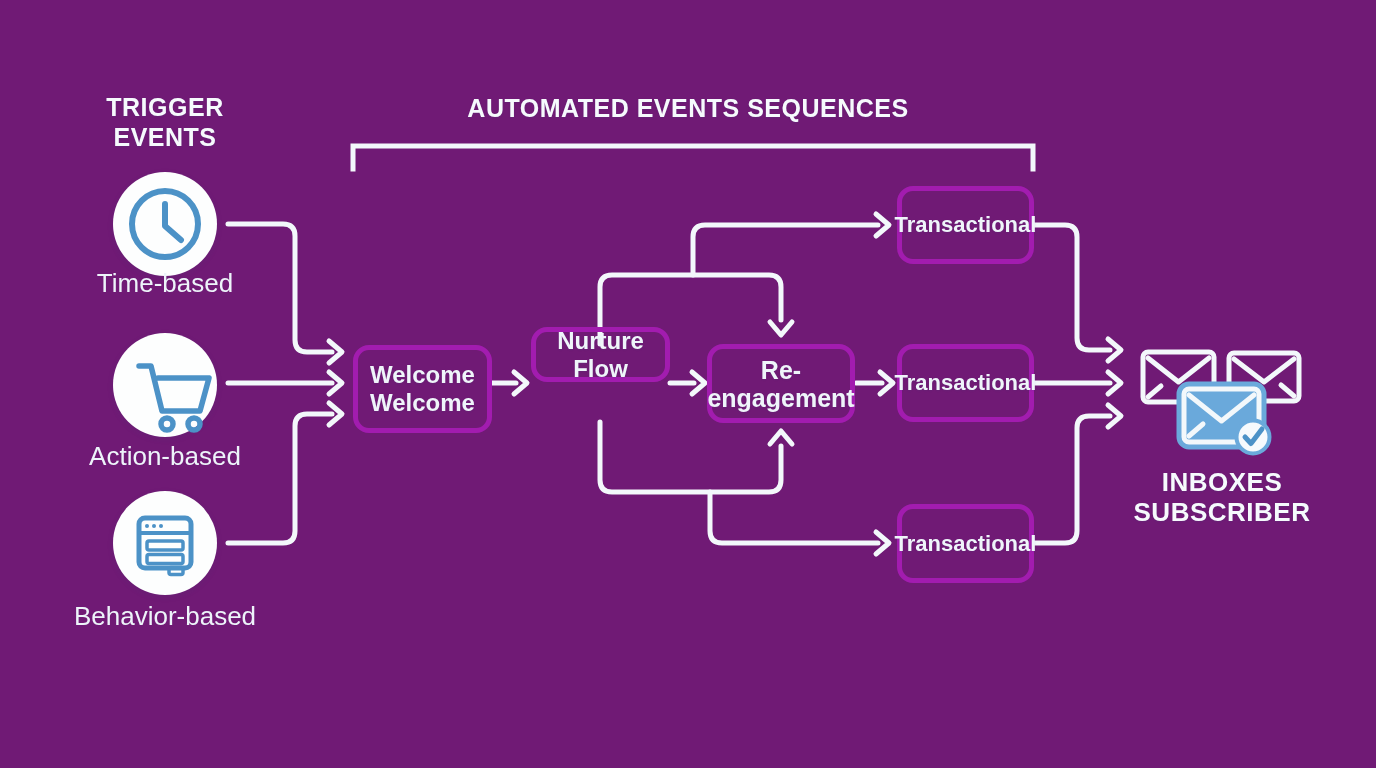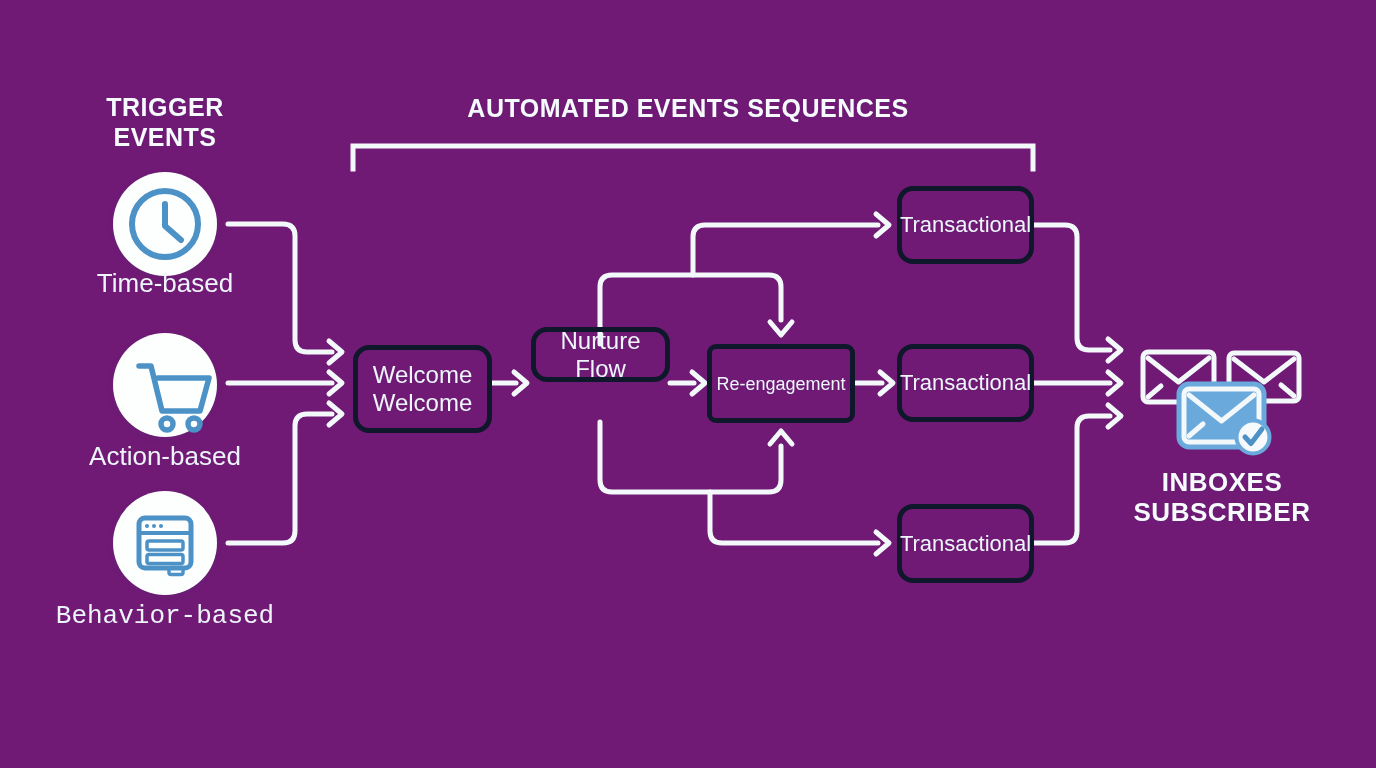--- a/index.html
+++ b/index.html
@@ -11,26 +11,26 @@
   }
   .abs{position:absolute;}
   .heading{
     font-weight:bold;font-size:25px;line-height:30px;letter-spacing:0.5px;
     text-align:center;color:#F6FAFD;text-shadow:0 1px 2px rgba(40,80,120,0.15);
   }
   .trigger-label{
     font-size:26px;line-height:30px;text-align:center;color:#EDF4FA;font-weight:400;
   }
   .flow-box{
-    box-sizing:border-box;border:5px solid #0f172a;border-radius:16px;
+    box-sizing:border-box;border:5px solid #a21caf;border-radius:16px;
     display:flex;align-items:center;justify-content:center;text-align:center;
-    font-size:24px;line-height:28px;color:#EFF5FA;font-weight:400;
+    font-size:24px;line-height:28px;color:#EFF5FA;font-weight:700;
     text-shadow:0 1px 2px rgba(40,80,120,0.12);
   }
-  .flow-box.small-text{font-size:18px;border-radius:9px;}
+  .flow-box.small-text{font-size:25px;}
   .trigger-circle{
     width:104px;height:104px;border-radius:50%;background:#FDFEFE;
     display:flex;align-items:center;justify-content:center;
     box-shadow:0 2px 6px rgba(40,80,120,0.10);
   }
   svg{display:block;}
   #overlay{position:absolute;left:0;top:0;pointer-events:none;}
 </style>
 </head>
 <body>
@@ -160,21 +160,21 @@
         <path d="M26 42 H78" stroke-width="4"></path>
         <circle cx="34" cy="35" r="2" fill="#4C92C7" stroke="none"></circle>
         <circle cx="41" cy="35" r="2" fill="#4C92C7" stroke="none"></circle>
         <circle cx="48" cy="35" r="2" fill="#4C92C7" stroke="none"></circle>
         <rect x="34" y="50" width="36" height="9" rx="2" stroke-width="3.5"></rect>
         <rect x="34" y="63.5" width="36" height="9" rx="2" stroke-width="3.5"></rect>
         <rect x="56" y="76.5" width="14" height="7" rx="2" stroke-width="3.5"></rect>
       </g>
     </svg>
   </div>
-  <div class="abs trigger-label" style="left:45px;top:601px;width:240px;font-family:Liberation Mono, monospace;">Behavior-based</div>
+  <div class="abs trigger-label" style="left:45px;top:601px;width:240px;">Behavior-based</div>
 
   <div class="abs heading" style="left:388px;top:93px;width:600px;">AUTOMATED EVENTS SEQUENCES</div>
 
   <div class="abs flow-box" style="left:353px;top:345px;width:139px;height:88px;">
     <div>
       <div>Welcome</div>
       <div>Welcome</div>
     </div>
   </div>
 

